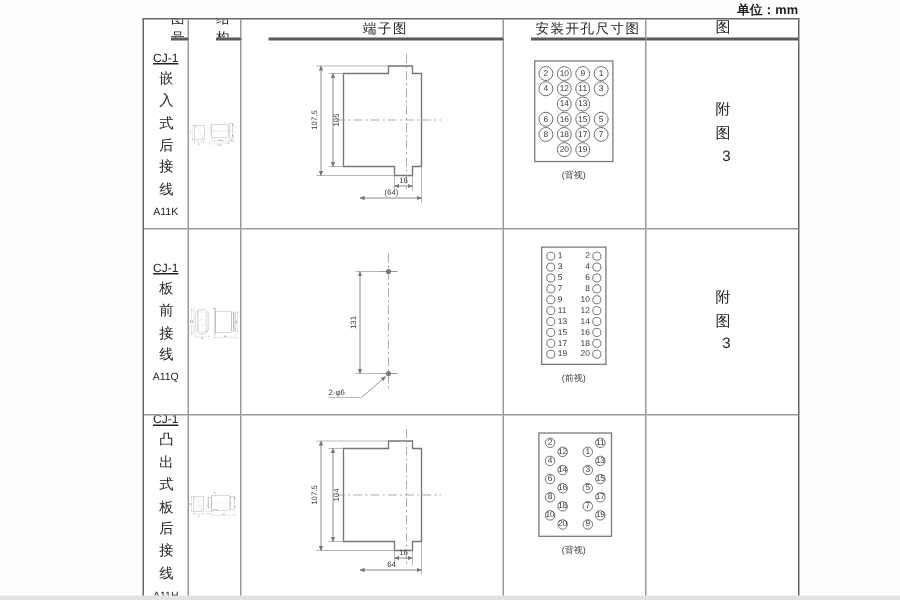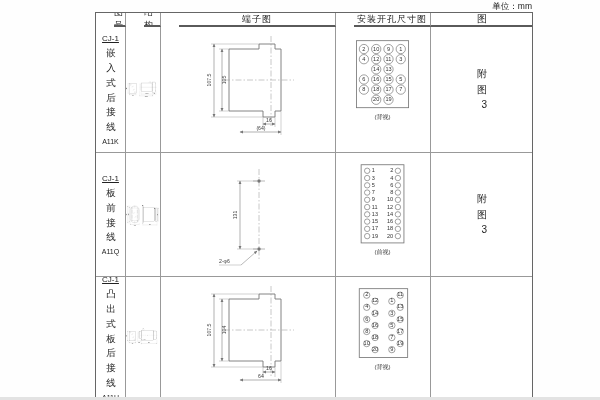--- a/index.html
+++ b/index.html
@@ -1,18 +1,18 @@
 <!DOCTYPE html>
 <html><head>
 <meta charset="utf-8">
 <style>
   html,body{margin:0;padding:0;background:#fff;}
   body{width:600px;height:400px;position:relative;font-family:"Liberation Sans",sans-serif;color:#333;overflow:hidden;}
   .sheet{position:absolute;inset:0;background:#fefefe;}
-  .unit{position:absolute;left:95px;top:0;width:437px;height:12px;text-align:right;font-size:8.5px;color:#222;line-height:12px;padding-right:2px;}
+  .unit{position:absolute;left:95px;top:0;width:437px;height:12px;text-align:right;font-size:8.5px;color:#222;line-height:12px;padding-right:2px;font-weight:bold;}
   .tbl{position:absolute;left:95px;top:12px;display:grid;grid-template-columns:30px 35px 175px 95px 101px;grid-template-rows:14px 126px 124px 122px;border:1px solid #666;background:#fff;}
   .tbl>div{border-right:1px solid #999;border-bottom:1px solid #999;display:flex;align-items:center;justify-content:center;overflow:hidden;position:relative;}
   .tbl>div:nth-child(5n){border-right:none;}
   .tbl>div:nth-child(n+16){border-bottom:none;}
   .tbl>div:nth-child(-n+5){border-bottom:2px solid #5a5a5a;}
   .hc{font-size:9px;color:#222;letter-spacing:1px;margin-left:18px;}
   .vt{width:1.1em;word-break:break-all;line-height:1.55;text-align:right;font-size:9.5px;color:#222;}
   .figcell .vt{font-size:10px;}
   .structcell{flex-direction:column;gap:3px;}
   .model{font-size:8px;color:#222;text-decoration:underline;}

